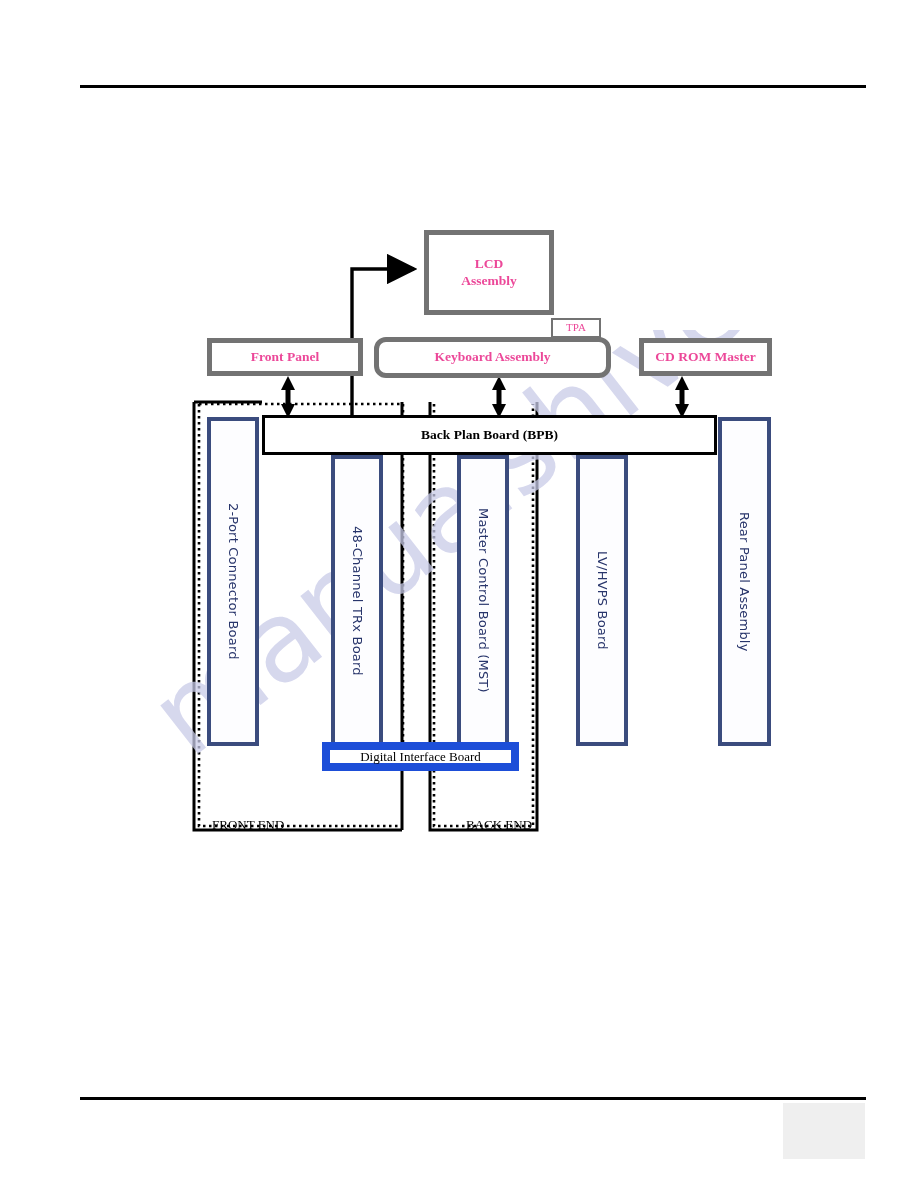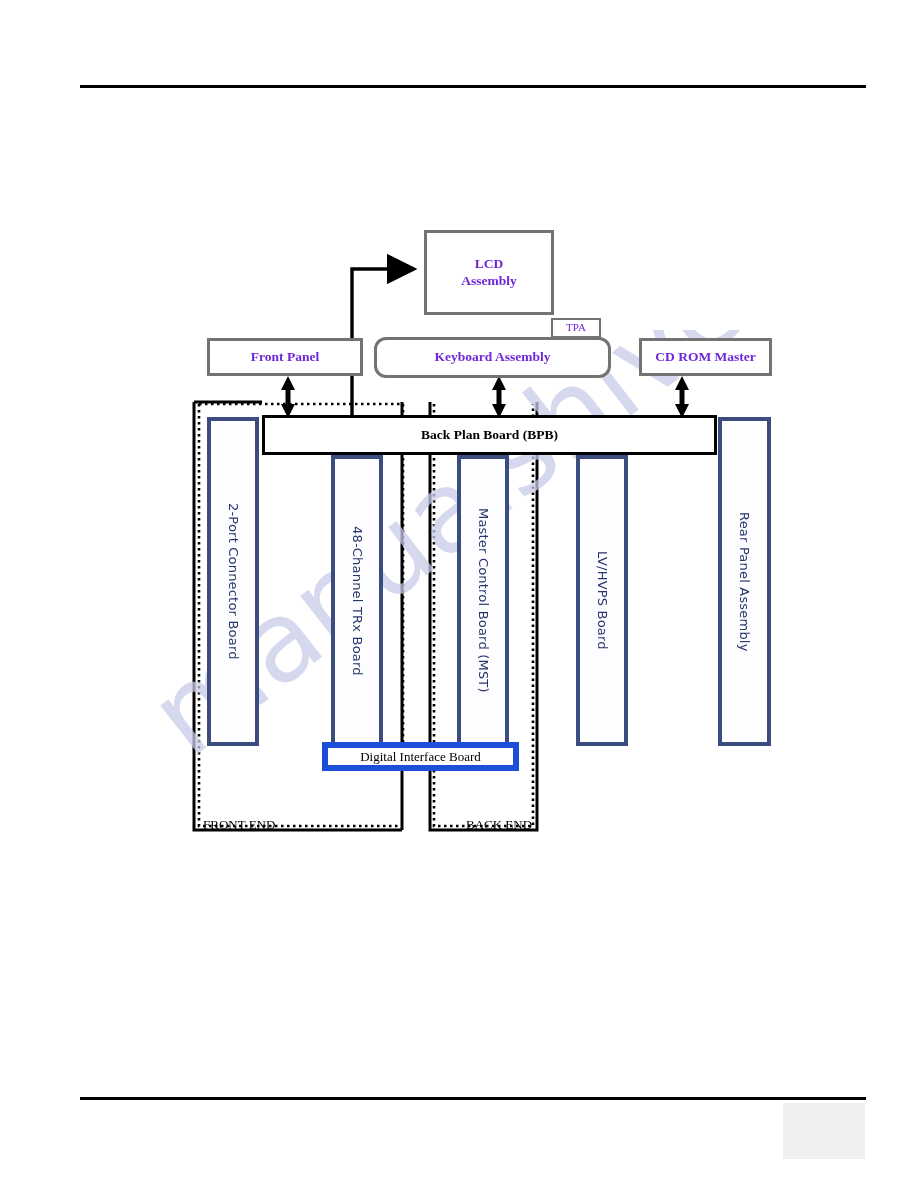--- a/index.html
+++ b/index.html
@@ -59,29 +59,29 @@
     top: 0;
     width: 918px;
     height: 1188px;
     z-index: 1;
   }
 
   
   .box {
     position: absolute;
     box-sizing: border-box;
-    border: 3px solid #737373;
+    border: 5px solid #737373;
     background: #ffffff;
     display: flex;
     align-items: center;
     justify-content: center;
     text-align: center;
     font-weight: bold;
     font-size: 13px;
-    color: #6d28d9;
+    color: #ec4899;
     line-height: 1.25;
     z-index: 6;
   }
 
   #box-lcd {
     left: 424px; top: 230px; width: 130px; height: 85px;
     font-size: 13.5px;
   }
   #box-front-panel {
     left: 207px; top: 338px; width: 156px; height: 38px;
@@ -118,21 +118,21 @@
     font-size: 13.5px;
     color: #000000;
     z-index: 6;
   }
 
   
   #box-dib {
     position: absolute;
     left: 322px; top: 742px; width: 197px; height: 29px;
     box-sizing: border-box;
-    border: 6px solid #1d4ed8;
+    border: 8px solid #1d4ed8;
     background: #ffffff;
     display: flex;
     align-items: center;
     justify-content: center;
     font-size: 13px;
     color: #000000;
     z-index: 9;
   }
 
   
@@ -164,21 +164,21 @@
 
   
   .region-label {
     position: absolute;
     font-family: "Liberation Serif", serif;
     font-size: 13px;
     color: #000000;
     z-index: 8;
     white-space: nowrap;
   }
-  #label-front-end { left: 203px; top: 817px; }
+  #label-front-end { left: 212px; top: 817px; }
   #label-back-end  { left: 434px; top: 817px; margin-left: 32px; }
 </style>
 </head>
 <body>
 
 <div id="page">
 
   <div class="rule" id="header-rule"></div>
   <div class="rule" id="footer-rule"></div>
   <div id="footer-box"></div>

